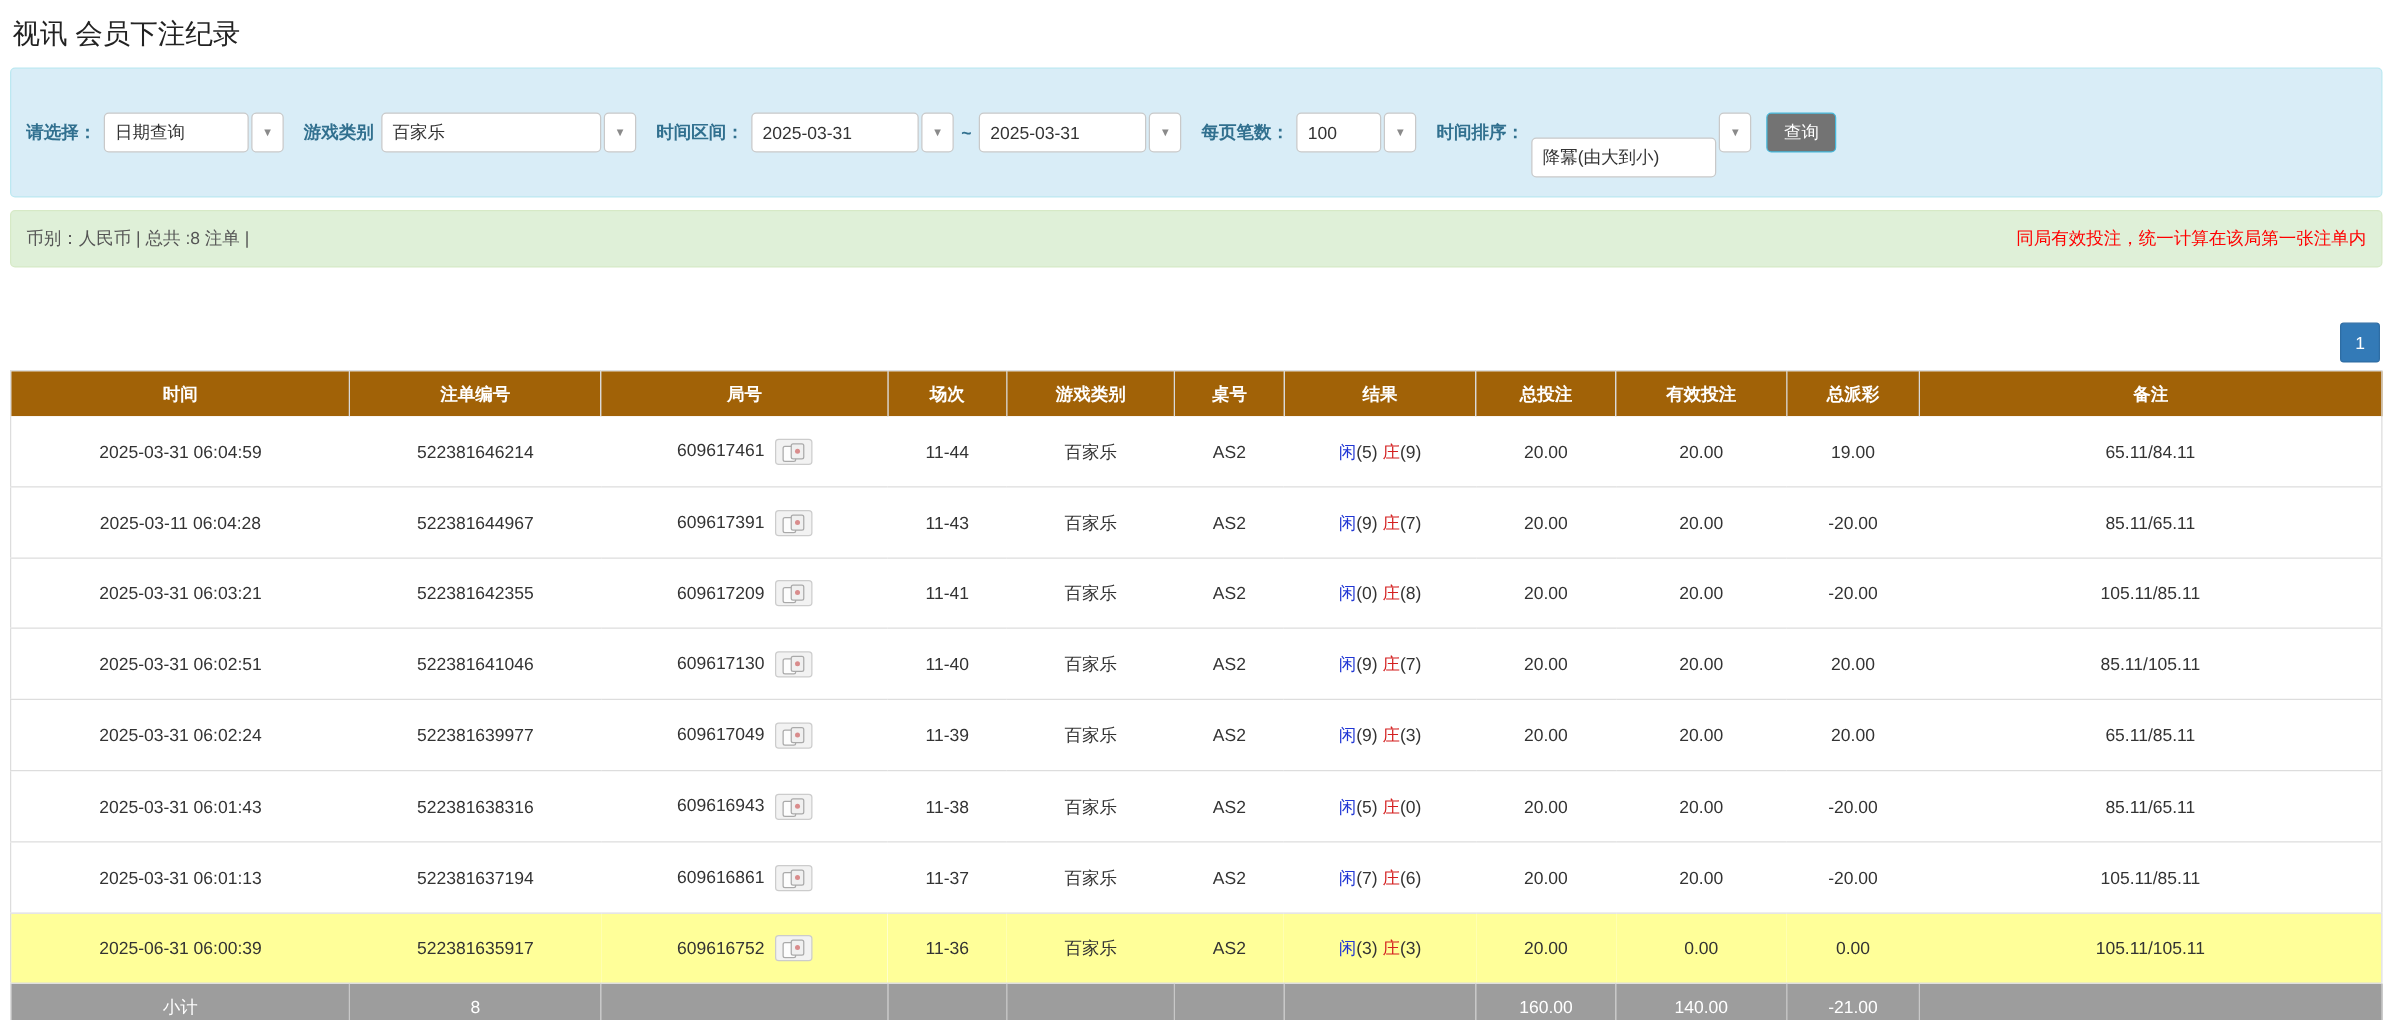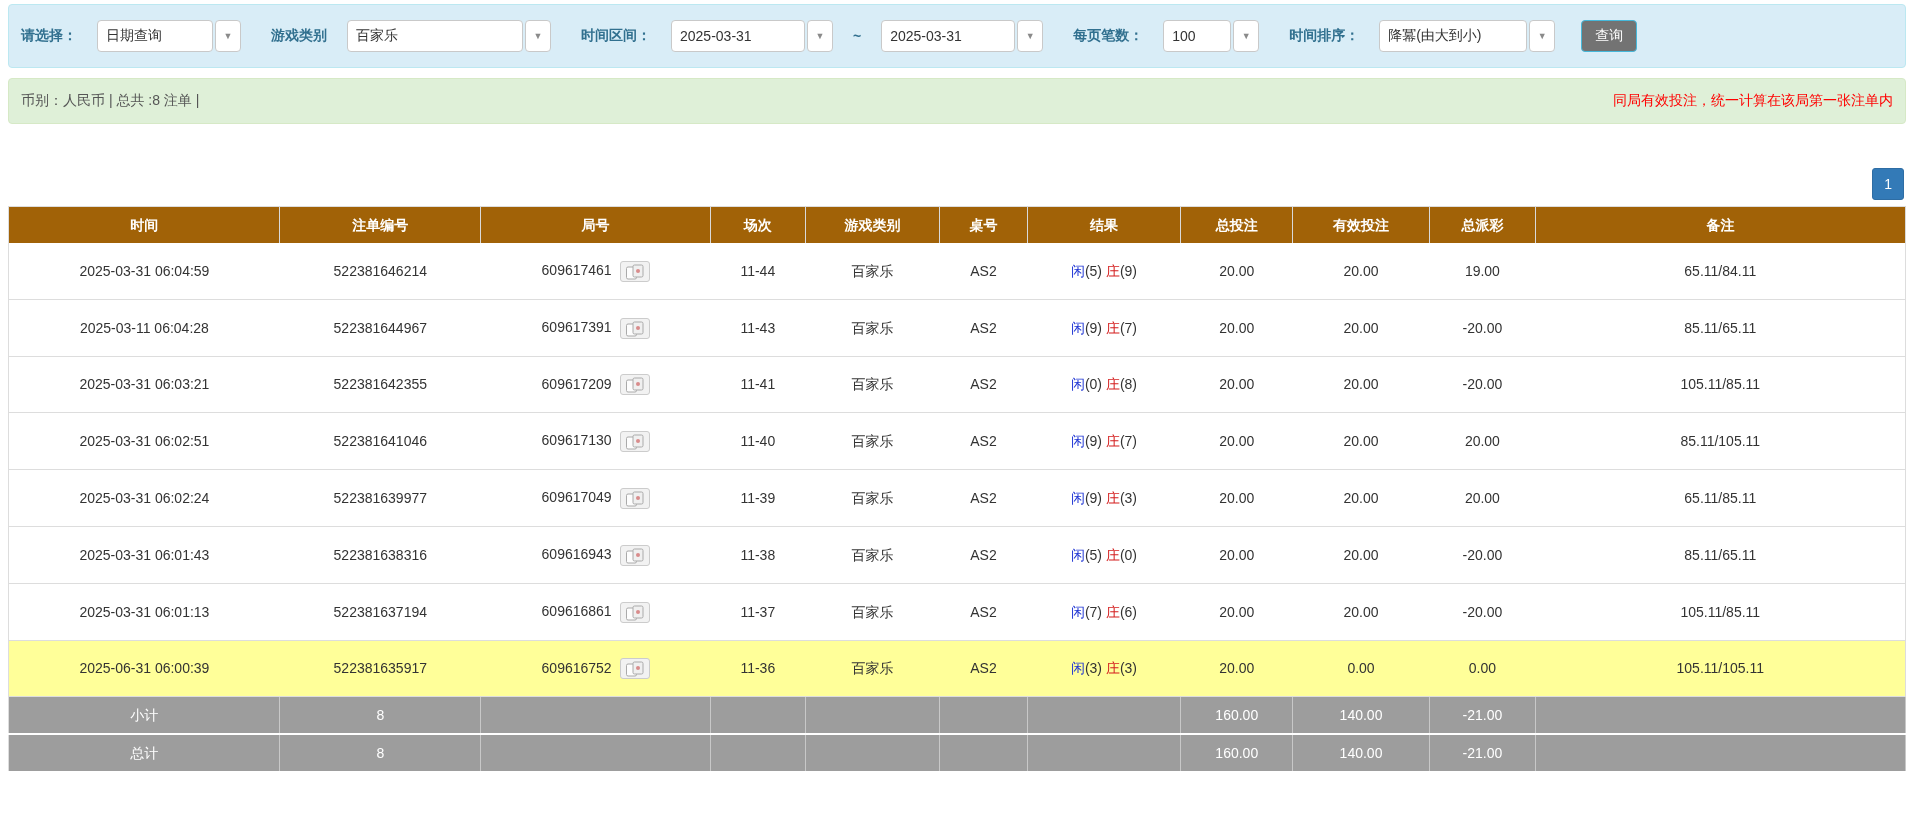--- a/index.html
+++ b/index.html
@@ -5,40 +5,40 @@
   * { box-sizing: border-box; }
   html, body { margin: 0; padding: 0; background: #fff; }
   body { font-family: "Liberation Sans", "DejaVu Sans", sans-serif; color: #333; }
   .page { width: 1914px; height: 816px; overflow: hidden; position: relative; background: #fff; }
 
   .page-title { font-size: 22px; font-weight: normal; color: #222; margin: 0; padding: 12px 10px 8px 10px; }
 
   
   .filter-bar {
     margin: 4px 8px 0 8px; background: #d9edf7; border: 1px solid #bce8f1; border-radius: 4px;
-    padding: 15px 10px; display: flex; align-items: center; gap: 20px; font-size: 14px;
+    padding: 15px 10px; display: flex; align-items: center; gap: 6px; font-size: 14px;
   }
   .flabel { color: #31708f; font-weight: bold; white-space: nowrap; margin-left: 10px; }
   .flabel:first-child { margin-left: 2px; }
   .combo { display: inline-flex; align-items: center; }
   .combo input {
     height: 32px; border: 1px solid #c9c9c9; border-radius: 4px; padding: 0 8px;
     font-size: 14px; color: #333; background: #fff; font-family: inherit;
   }
   .caret-btn {
     width: 26px; height: 32px; margin-left: 2px; border: 1px solid #c9c9c9; border-radius: 4px;
     background: #fff; color: #8a8a8a; display: inline-flex; align-items: center; justify-content: center;
     cursor: pointer; padding: 0;
   }
   .caret { font-size: 9px; line-height: 1; }
   .w-select { width: 116px; }
   .w-game   { width: 176px; }
   .w-date   { width: 134px; }
   .w-size   { width: 68px; }
-  .w-sort   { width: 148px; }
+  .w-sort   { width: 148px; margin-top: 40px; }
   .tilde { color: #31708f; font-weight: bold; }
   .search-btn {
     height: 32px; margin-left: 6px; padding: 0 13px; background: #737373; border: 1px solid #46b8da;
     color: #fff; border-radius: 4px; font-size: 14px; cursor: pointer; font-family: inherit;
   }
 
   
   .summary-bar {
     margin: 10px 8px 0 8px; background: #dff0d8; border: 1px solid #d6e9c6; border-radius: 4px;
     padding: 13px 12px; display: flex; justify-content: space-between; align-items: center; font-size: 14px;
@@ -77,20 +77,21 @@
   .icon-btn {
     margin-left: 8px; padding: 2px 4px 1px 4px; background: #f2f2f2; border: 1px solid #ccc;
     border-radius: 3px; cursor: pointer; vertical-align: middle; line-height: 0;
   }
 </style>
 </head>
 <body>
 
 <div class="page">
 
+  <h1 class="page-title">视讯 会员下注纪录</h1>
 
   <div class="filter-bar">
     <span class="flabel">请选择：</span>
     <span class="combo">
       <input class="w-select" readonly="" value="日期查询" style="">
       <button class="caret-btn">
           <span class="caret">▼</span>
         </button>
     </span>
 

